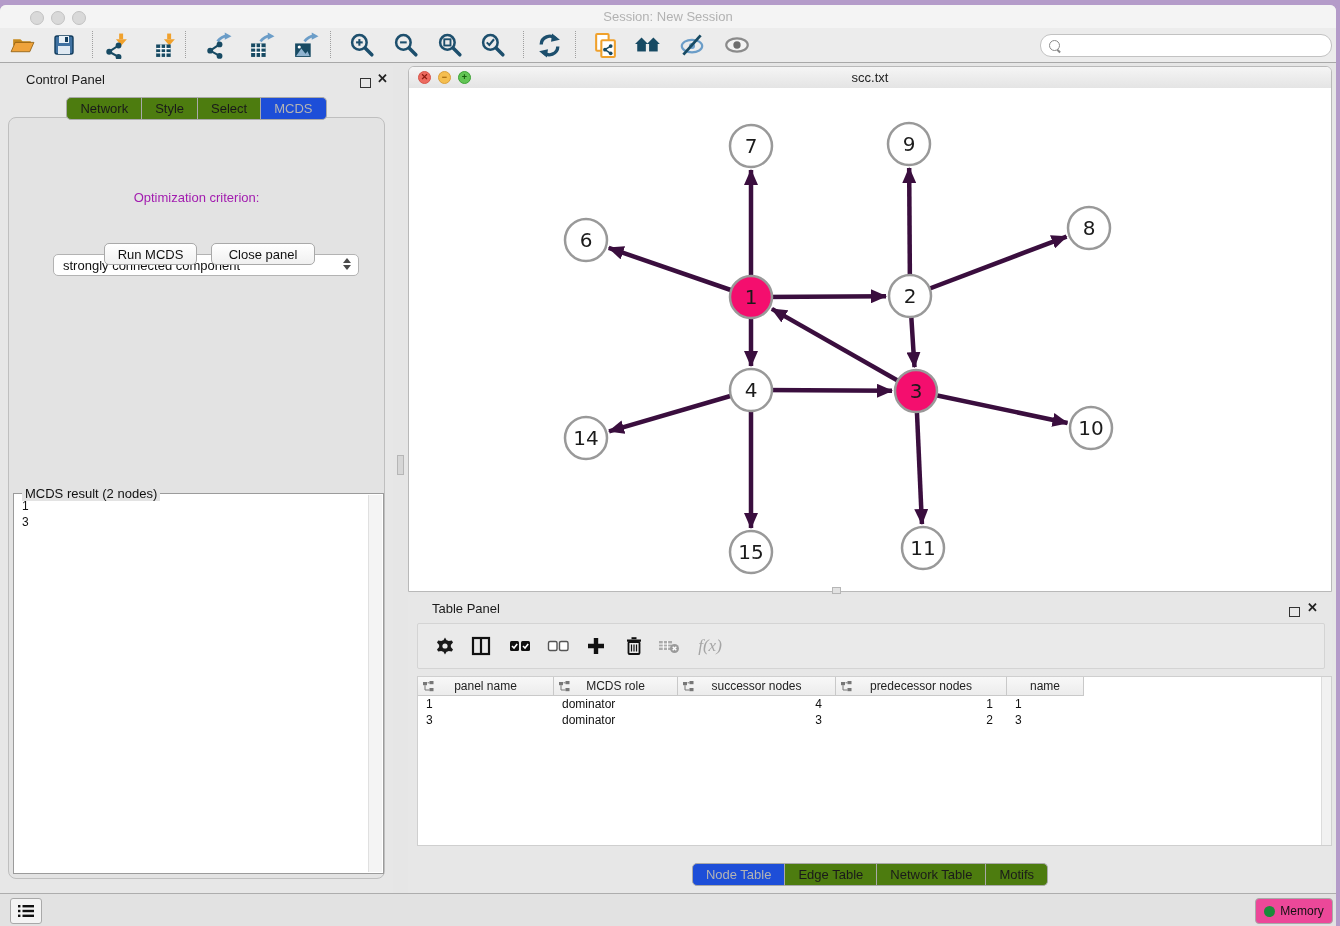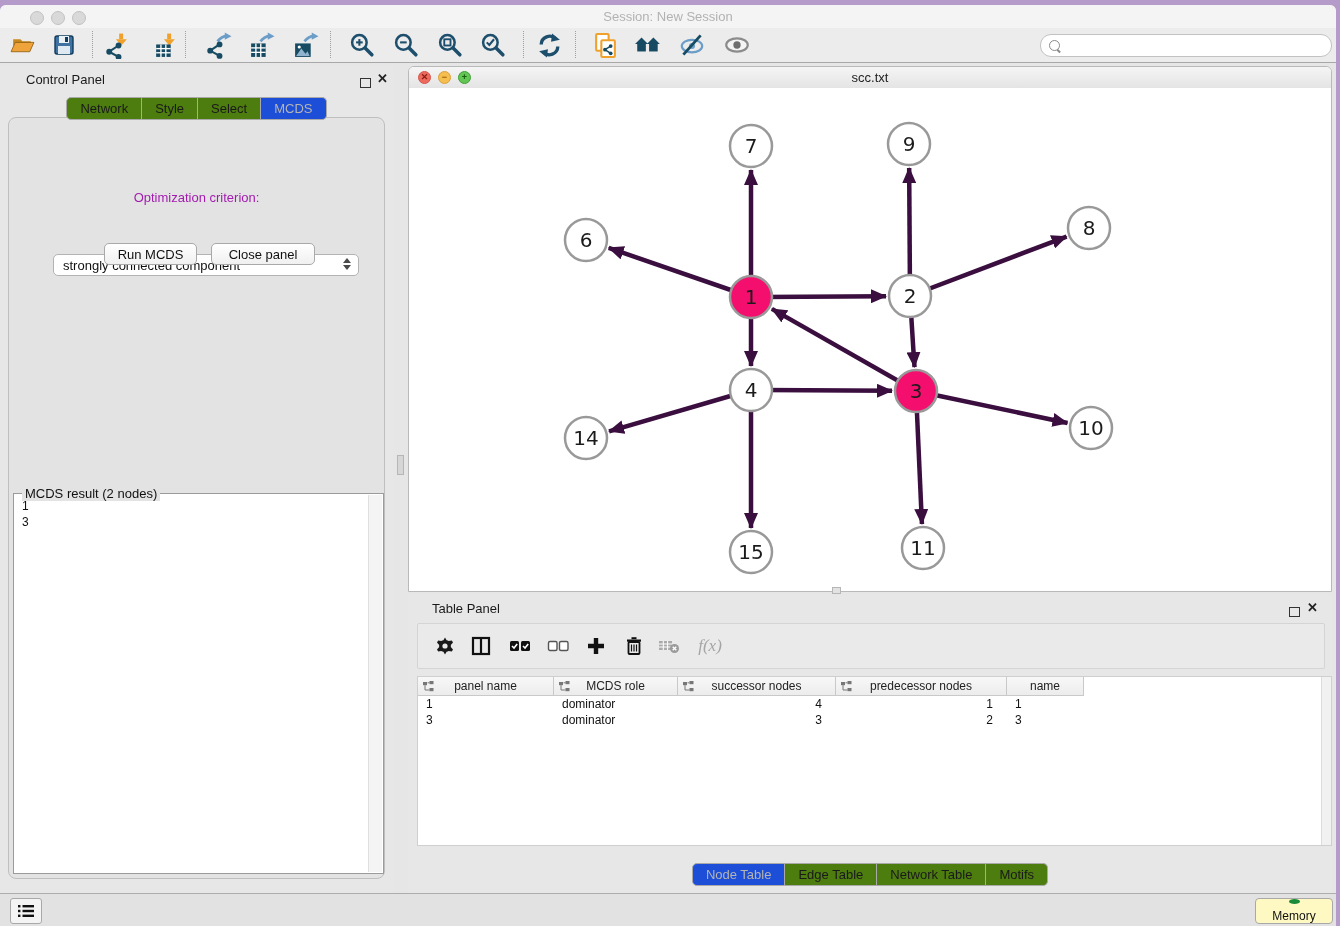--- a/index.html
+++ b/index.html
@@ -67,21 +67,21 @@
   .th svg{position:absolute;left:5px;}
   .tr{display:flex;height:16px;}
   .td{font-size:12px;color:#111;line-height:16px;box-sizing:border-box;overflow:hidden;}
   .td.left{padding-left:8px;text-align:left;}
   .td.right{padding-right:14px;text-align:right;}
   #table-scroll{position:absolute;right:0;top:0;bottom:0;width:9px;background:#f1f1f1;border-left:1px solid #dcdcdc;}
   #table-panel .tabrow{bottom:7px;}
   
   #status-bar{left:0;top:893px;width:1336px;height:33px;background:#e2e2e2;border-top:1px solid #adadad;box-sizing:border-box;}
   #list-btn{position:absolute;left:10px;top:4px;width:30px;height:24px;background:#f4f4f4;border:1px solid #a9a9a9;border-radius:3px;display:flex;align-items:center;justify-content:center;}
-  #memory-btn{position:absolute;left:1255px;top:4px;width:76px;height:24px;background:#fef9c3;border:1px solid #a9a9a9;border-radius:4px;display:flex;align-items:center;justify-content:center;gap:5px;flex-direction:column;}
+  #memory-btn{position:absolute;left:1255px;top:4px;width:76px;height:24px;background:#ec4899;border:1px solid #a9a9a9;border-radius:4px;display:flex;align-items:center;justify-content:center;gap:5px;}
   #memory-btn .dot{width:11px;height:11px;border-radius:50%;background:#1b8a3a;}
   #memory-btn span{font-size:12px;color:#111;}
 </style>
 </head>
 <body>
 
 <div id="app">
   <div class="abs" id="window-bg"></div>
 
   <div class="abs" id="titlebar">

